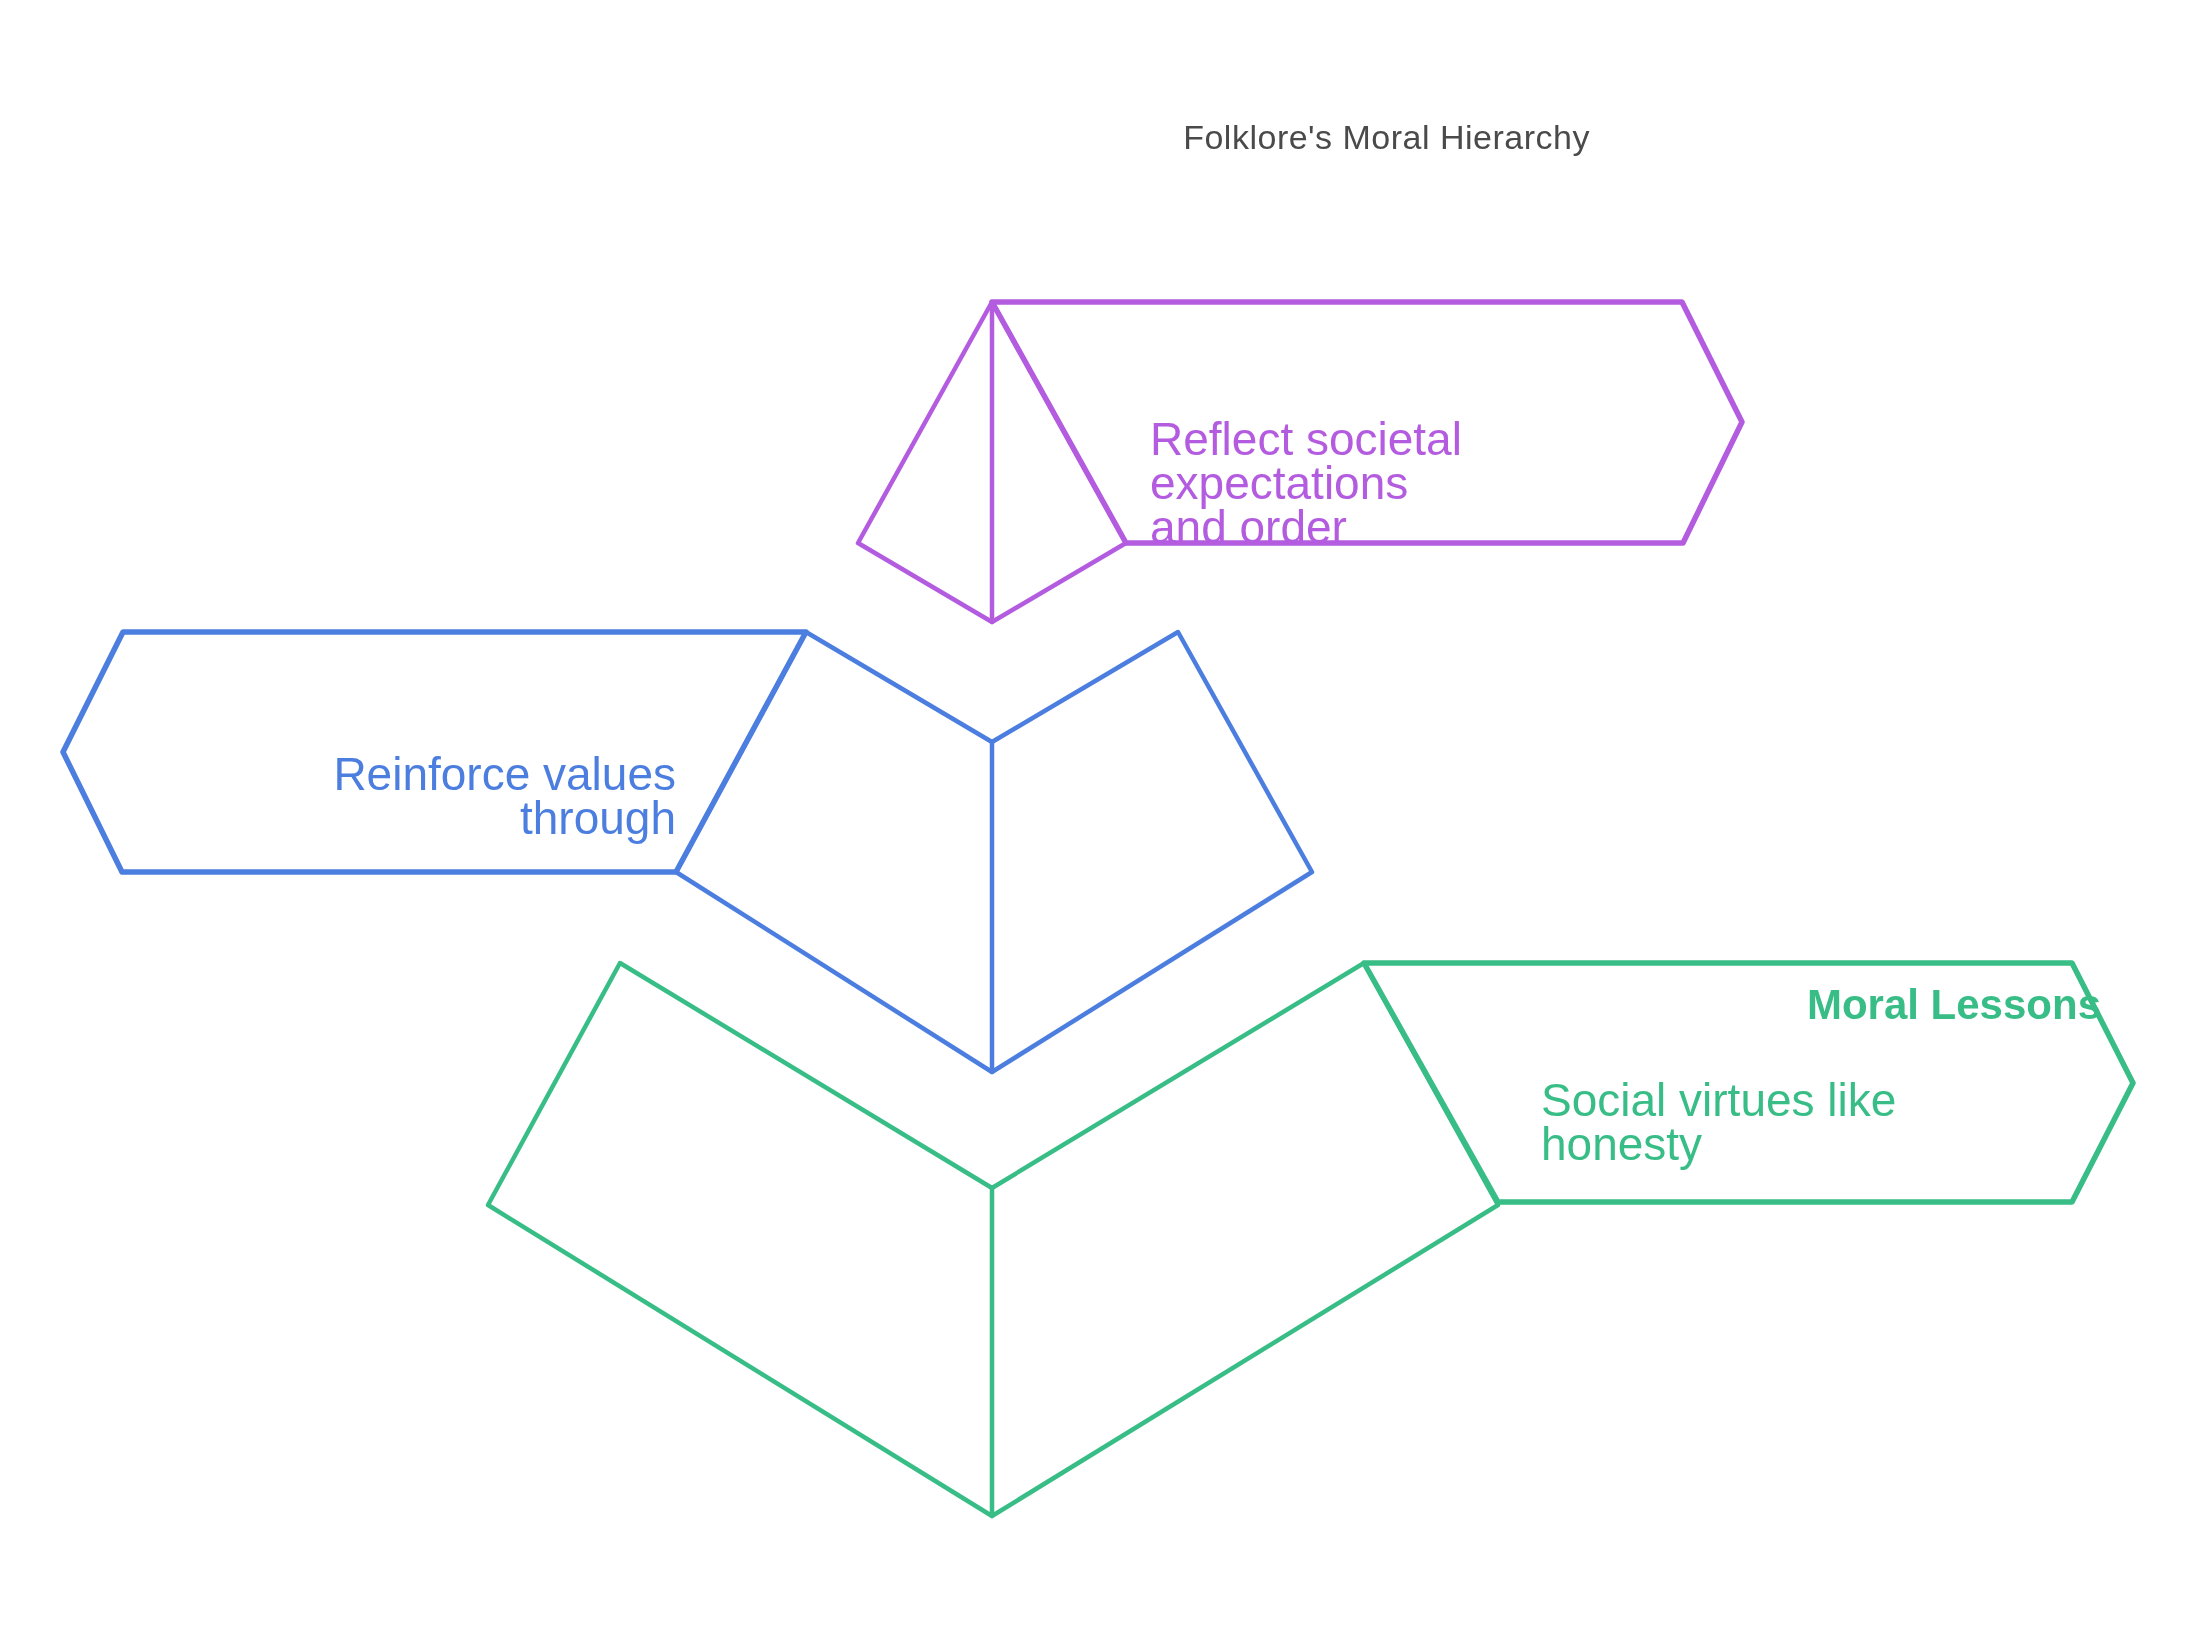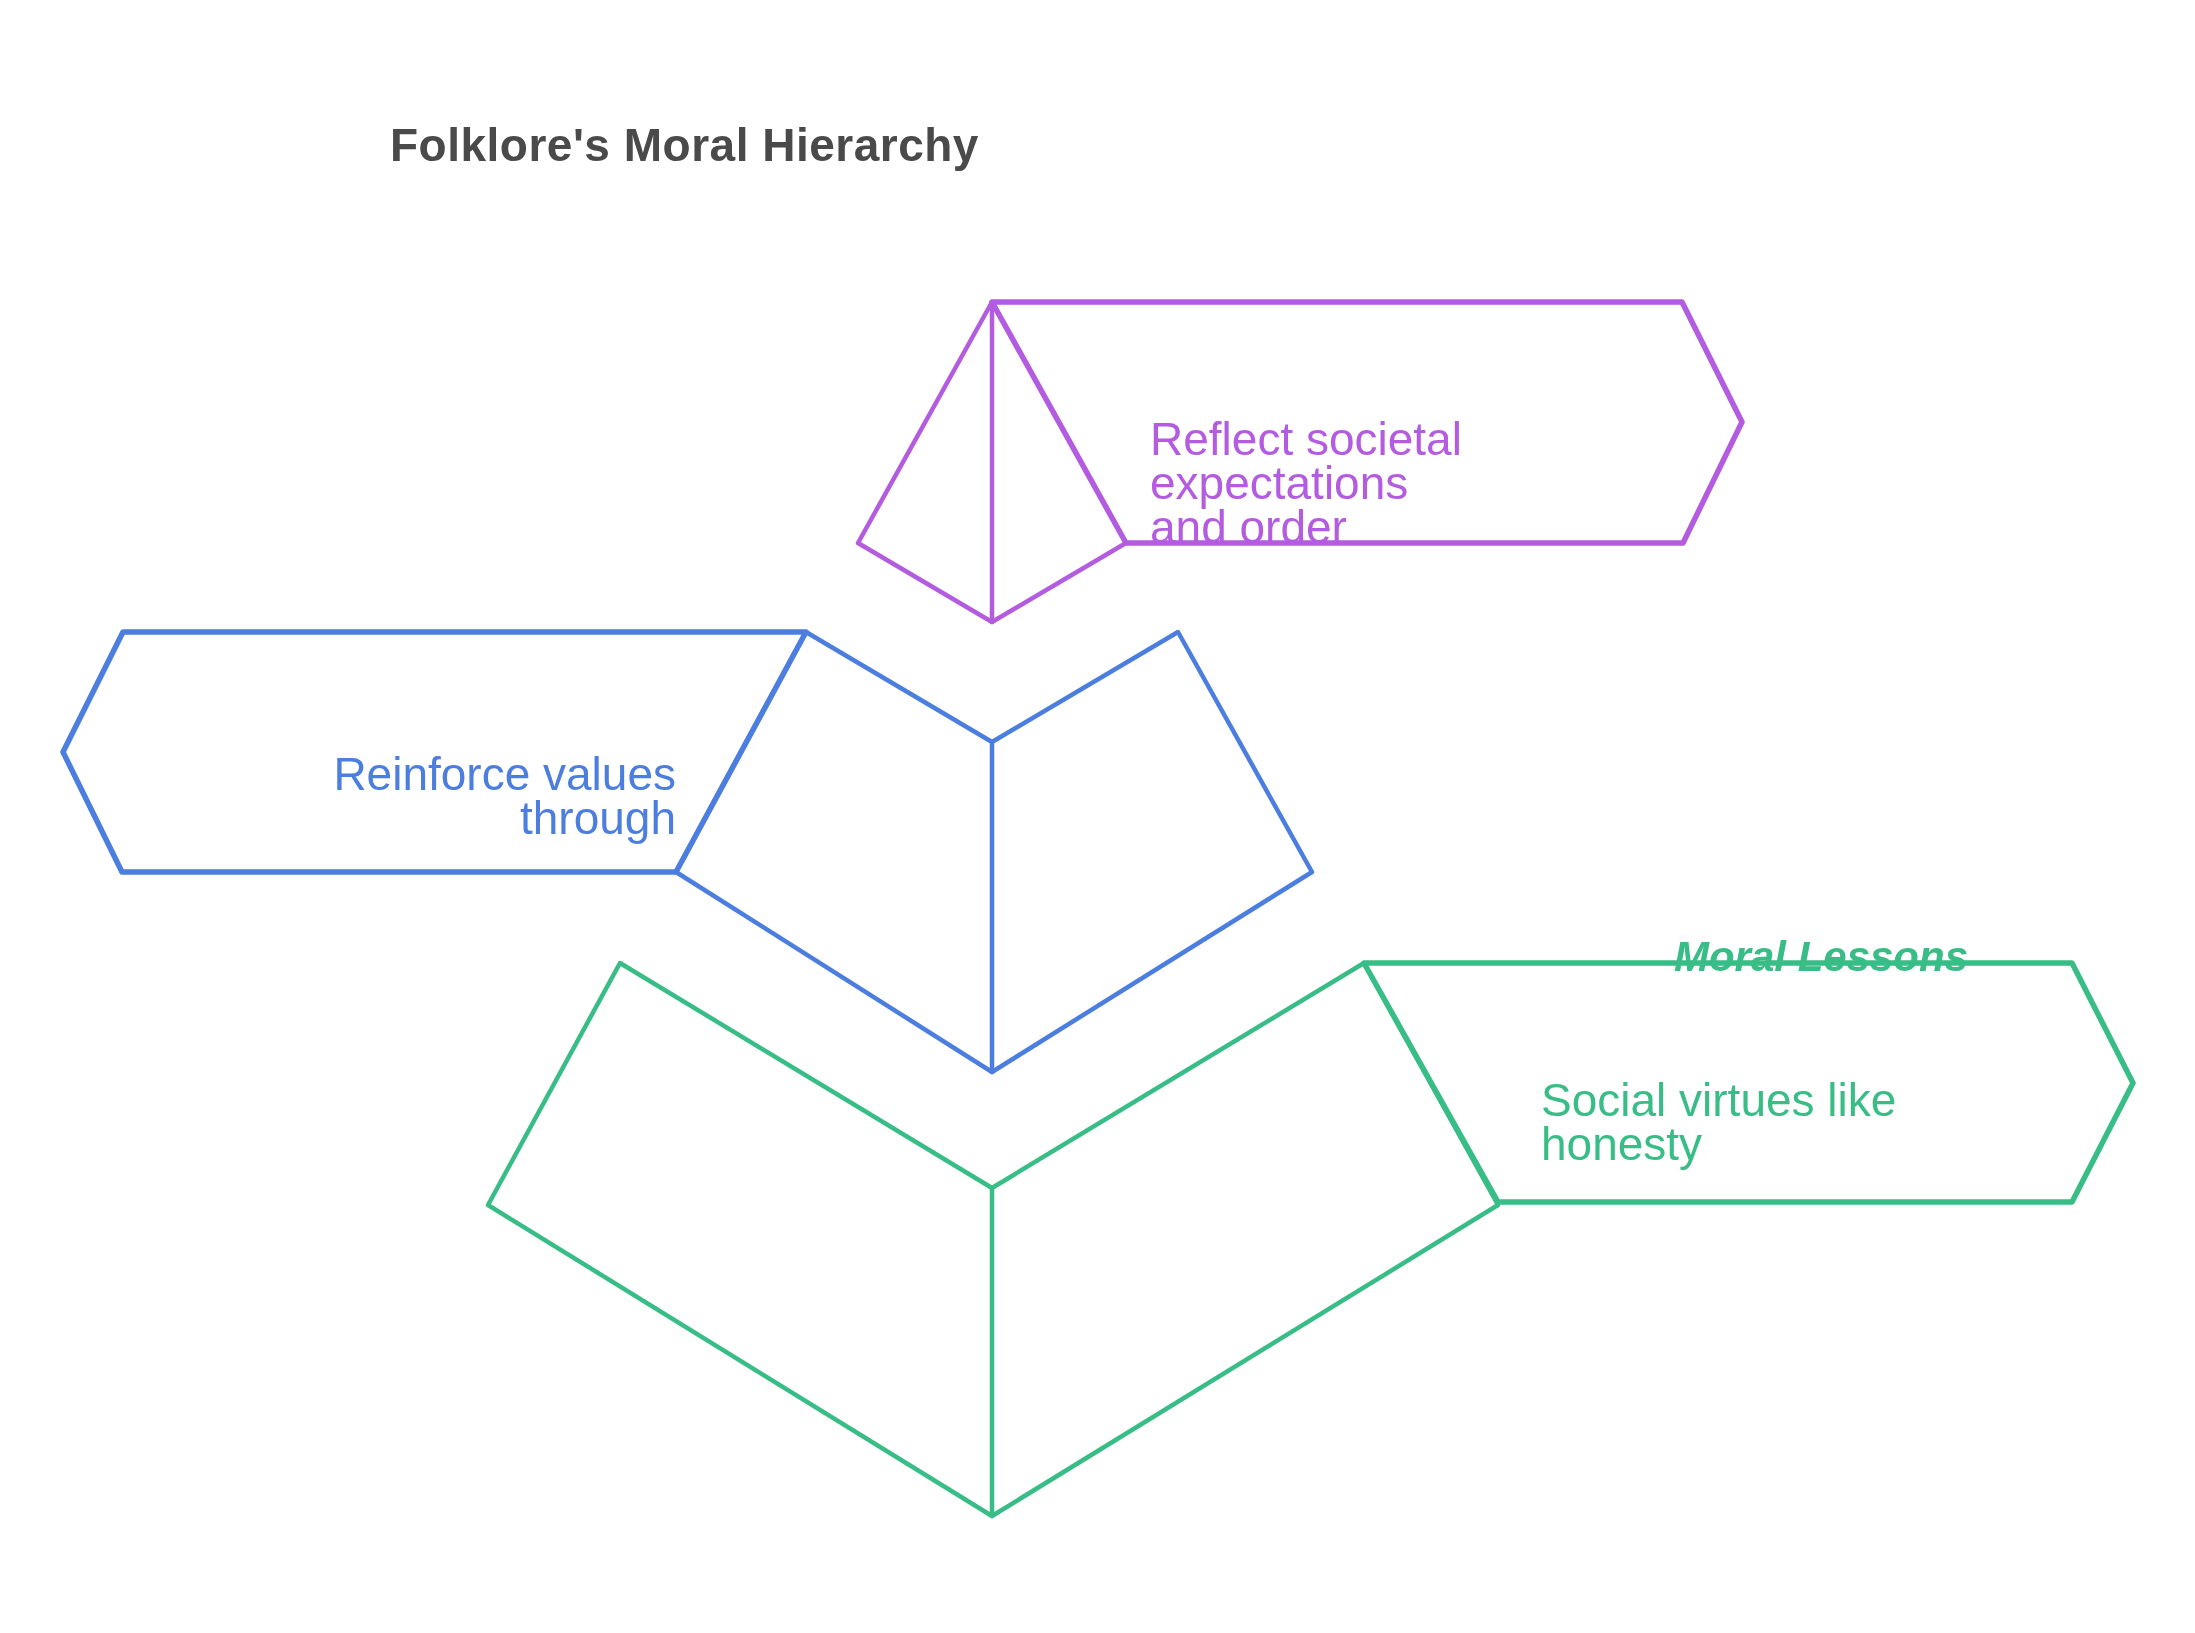--- a/index.html
+++ b/index.html
@@ -36,23 +36,23 @@
   .stroke-l3 { stroke: var(--level3, #38bd87); }
 
   .txt {
     position: absolute;
     margin: 0;
   }
   #main-title {
     left: 390px;
     top: 118px;
     width: 1200px;
-    text-align: left;
-    font-size: 46px;
-    font-weight: 700;
+    text-align: right;
+    font-size: 34px;
+    font-weight: 400;
     color: var(--heading, #4a4a4a);
     letter-spacing: 0.5px;
   }
   .lvl-title {
     font-size: 42px;
     font-weight: 700;
     line-height: 1.18;
   }
   .lvl-desc {
     font-size: 46px;
@@ -64,21 +64,21 @@
   .c-l1 { color: var(--level1, #b45ce0); }
   .c-l2 { color: var(--level2, #4c7ee0); }
   .c-l3 { color: var(--level3, #38bd87); }
 
   #callout1-title { left: 1150px; top: 333px; width: 560px; text-align: left; }
   #callout1-desc  { left: 1150px; top: 417px; width: 525px; text-align: left; }
 
   #callout2-title { left: 260px;  top: 660px; width: 400px; text-align: right; }
   #callout2-desc  { left: 216px;  top: 752px; width: 460px; text-align: right; }
 
-  #callout3-title { left: 1541px; top: 932px;  width: 560px; text-align: center; font-style: italic; }
+  #callout3-title { left: 1541px; top: 980px;  width: 560px; text-align: right; }
   #callout3-desc  { left: 1541px; top: 1078px; width: 470px; text-align: left; }
 </style>
 </head>
 <body>
 
 <div id="canvas">
 
   <svg id="pyramid-svg" width="2195" height="1633" viewBox="0 0 2195 1633" xmlns="http://www.w3.org/2000/svg">
 
     <g>

